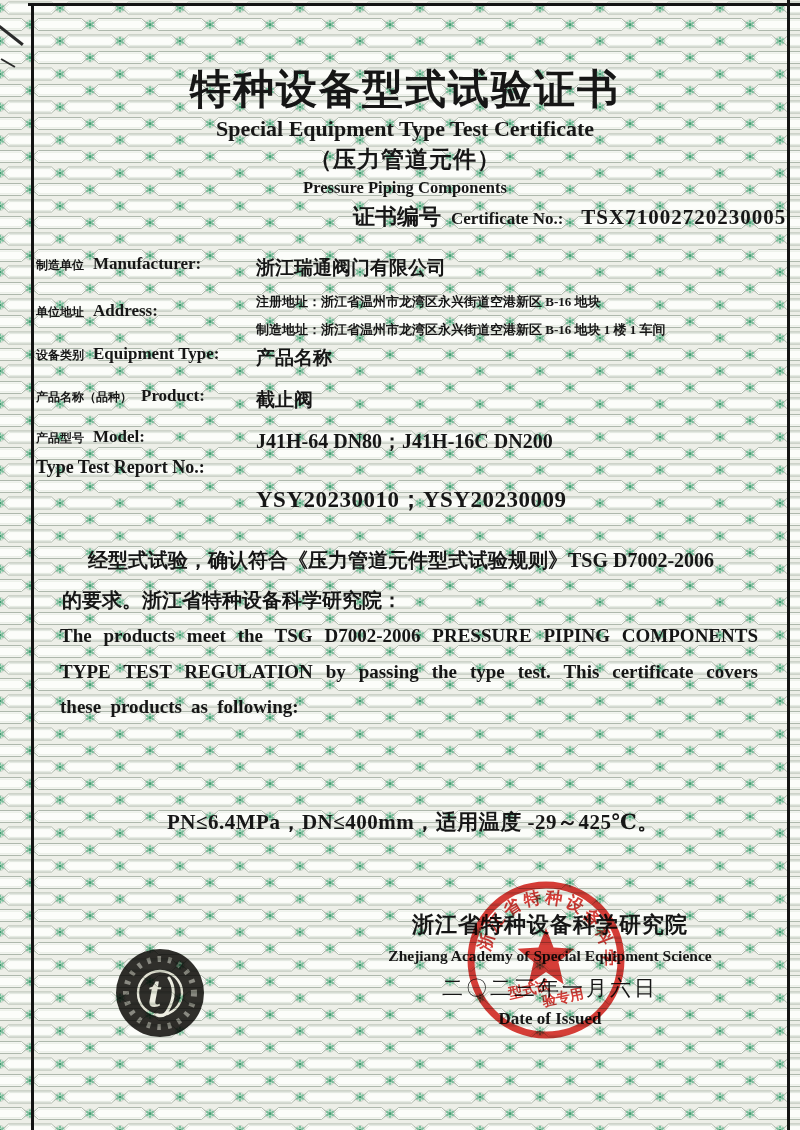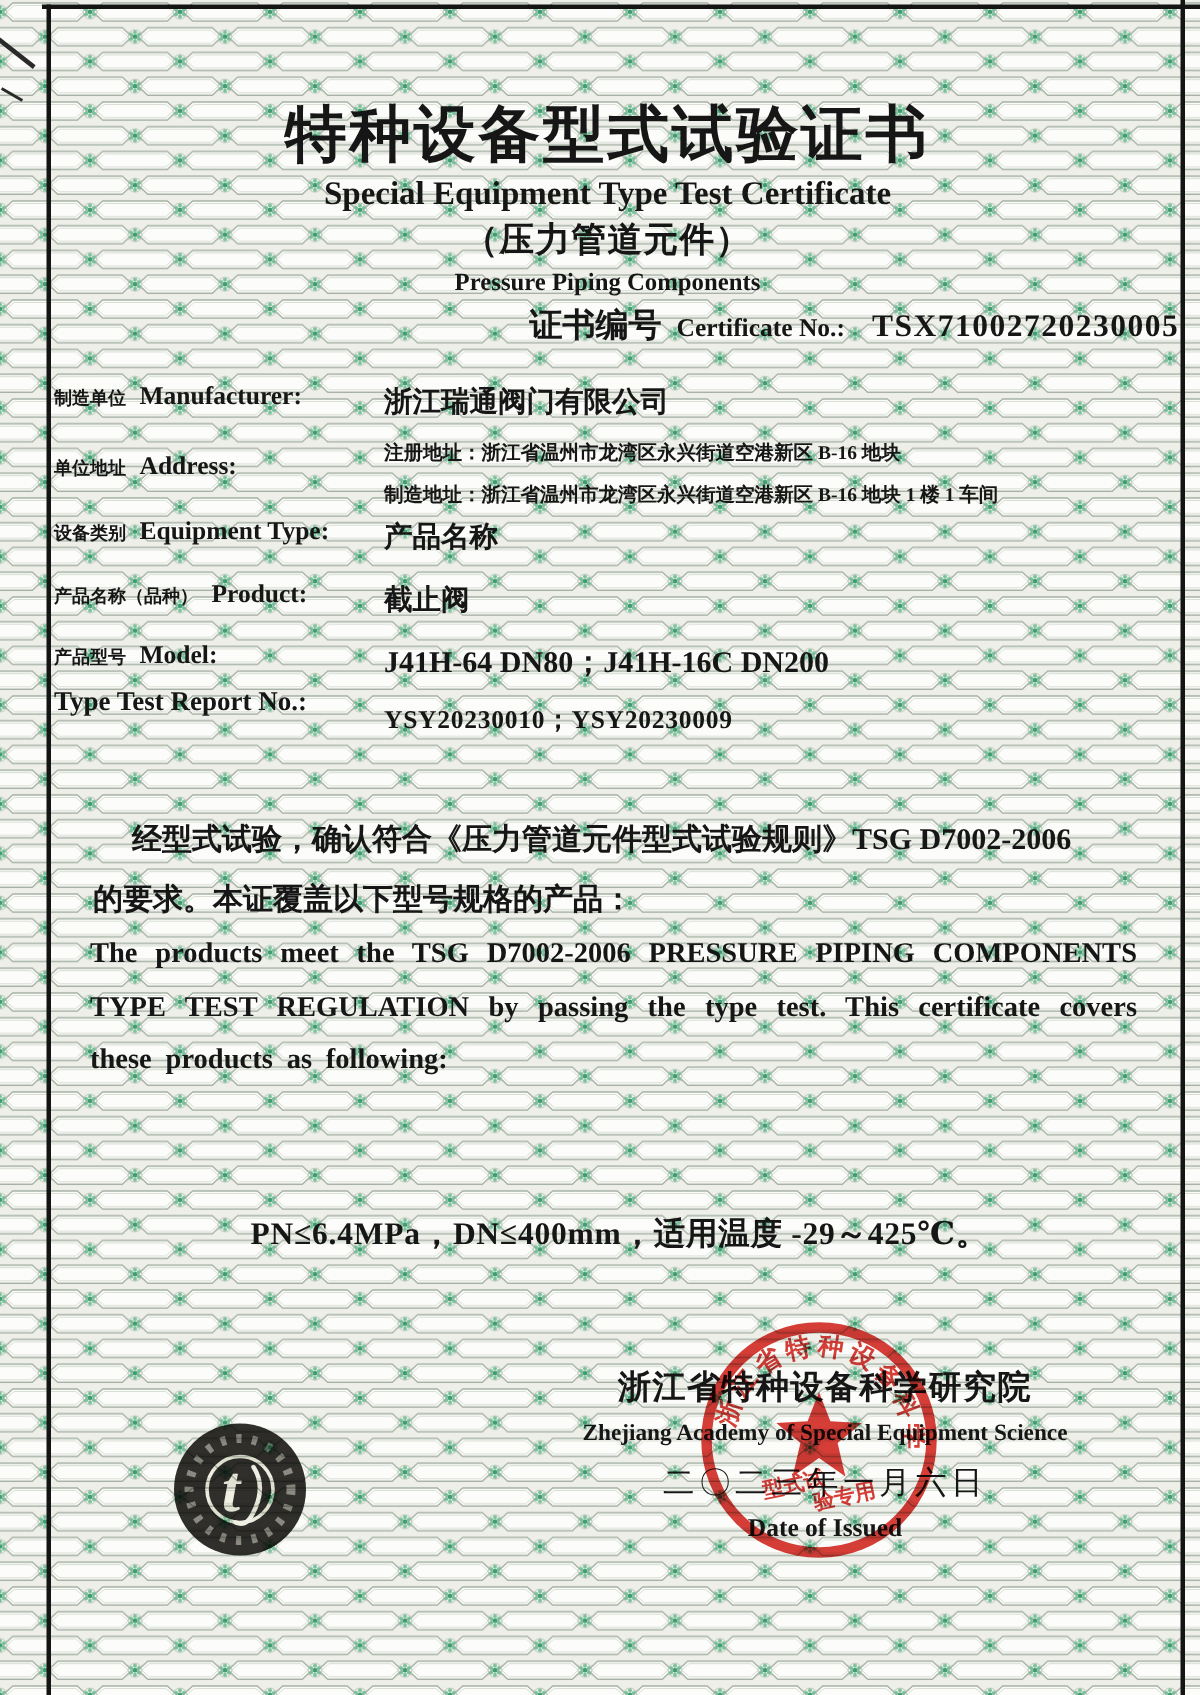--- a/index.html
+++ b/index.html
@@ -124,25 +124,25 @@
 
   <div class="frow" style="top:427px;">
     <span class="zh">产品型号</span>
     <span class="en">Model:</span>
   </div>
   <div class="fval" style="top:428px;font-size:20px;">J41H-64 DN80；J41H-16C DN200</div>
 
   <div class="frow report-label" style="top:455px;">
     <div>Type Test Report No.:</div>
   </div>
-  <div class="fval" style="top:468px;font-size:17px;letter-spacing:.5px;">YSY20230010；YSY20230009</div>
+  <div class="fval" style="top:484px;font-size:23px;letter-spacing:.5px;">YSY20230010；YSY20230009</div>
 
   <div class="abs zh-para">
     <div class="l1">经型式试验，确认符合《压力管道元件型式试验规则》TSG D7002-2006</div>
-    <div>的要求。本证覆盖以下型号规格的产品：</div>
+    <div>的要求。浙江省特种设备科学研究院：</div>
   </div>
   <div class="abs en-para">The products meet the TSG D7002-2006 PRESSURE PIPING COMPONENTS TYPE TEST REGULATION by passing the type test. This certificate covers these products as following:</div>
   <div class="abs spec-line">PN≤6.4MPa，DN≤400mm，适用温度 -29～425℃。</div>
 
   <div class="abs issuer">
     <div class="zh">浙江省特种设备科学研究院</div>
     <div class="en">Zhejiang Academy of Special Equipment Science</div>
     <div class="date">二〇二三年一月六日</div>
     <div class="datelabel">Date of Issued</div>
   </div>

